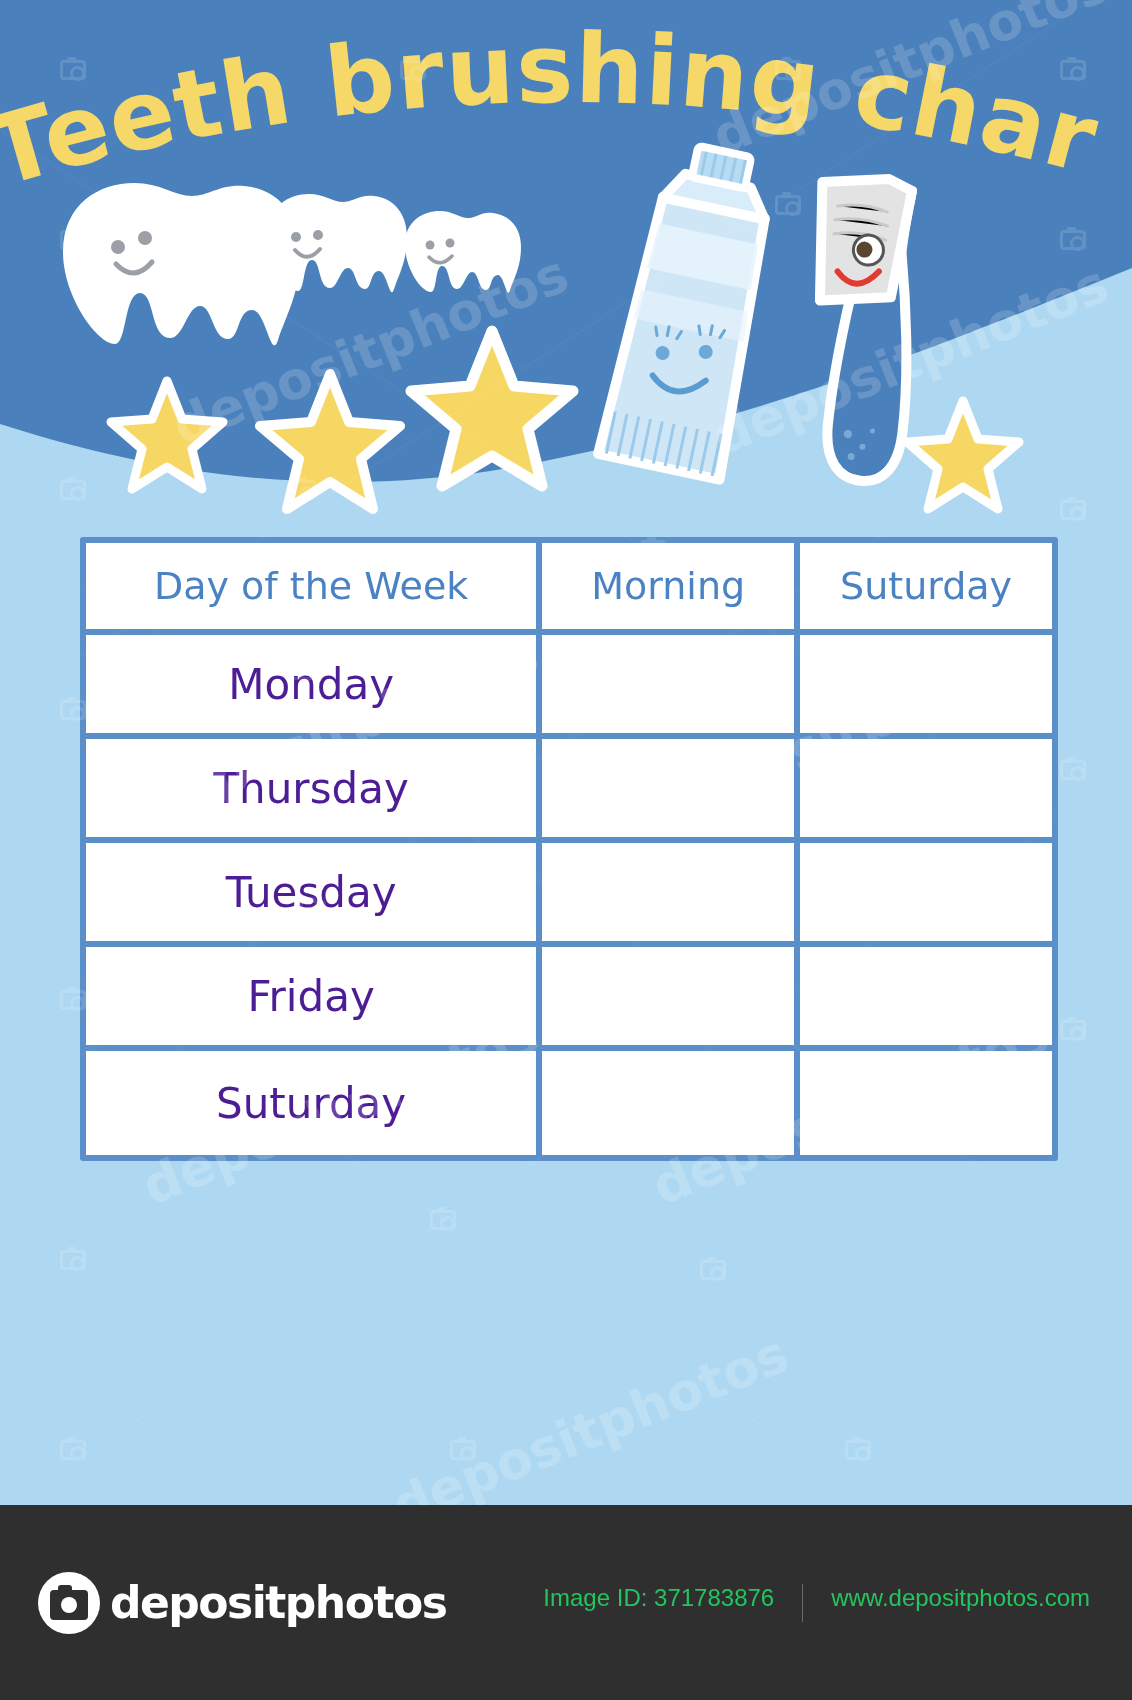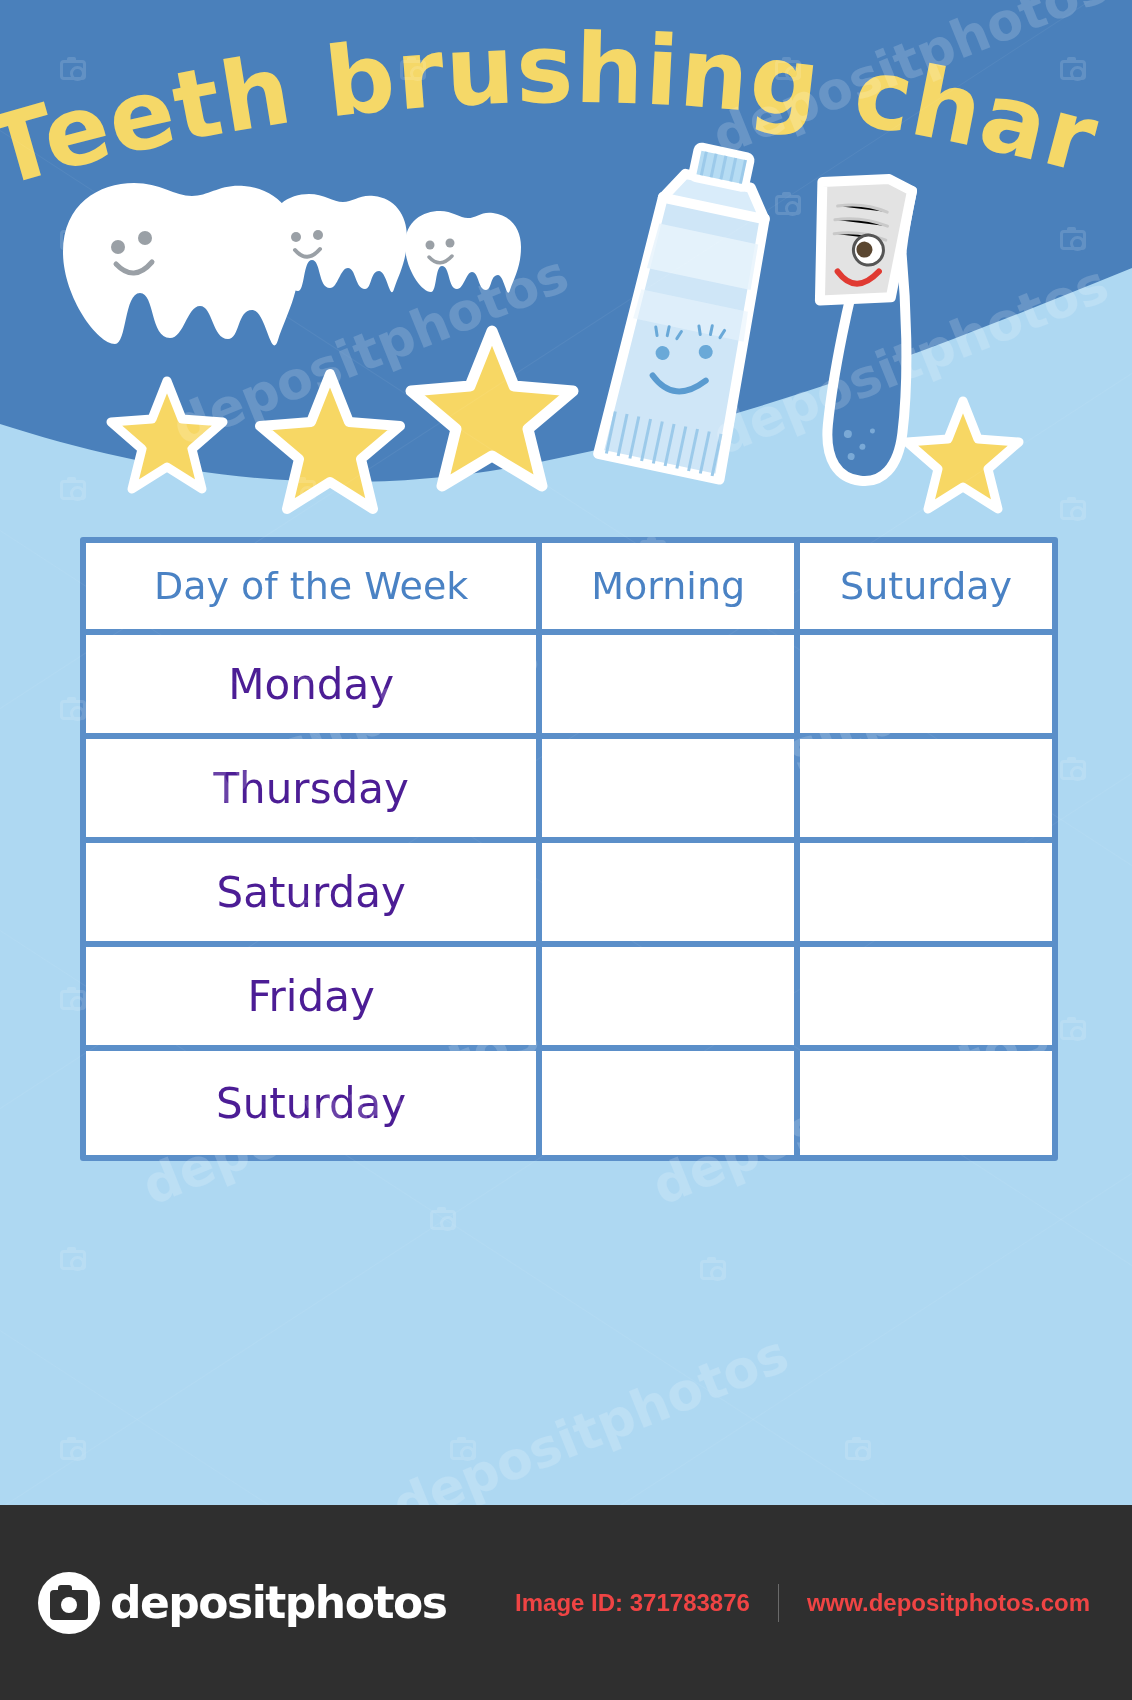--- a/index.html
+++ b/index.html
@@ -164,25 +164,24 @@
   }
   .brand-name {
     color:#ffffff;
     font-family:"DejaVu Sans", sans-serif;
     font-size:44px;
     font-weight:700;
     letter-spacing:-1.5px;
   }
   .footer-right {
     margin-left:auto; margin-right:42px;
-    display:flex; align-items:center;
-    color:#ef4444;
+    display:flex; align-items:flex-start;
+    color:#22c55e;
     font-family:"Liberation Sans", sans-serif;
     font-size:24px;
-    font-weight:bold;
   }
   .footer-right .sep {
     width:1px; height:38px;
     background:#6a6a6a;
     margin:0 28px;
   }
 </style>
 </head>
 <body>
 
@@ -350,21 +349,21 @@
         <td class="day-cell">Monday</td>
         <td class="slot-cell"></td>
         <td class="slot-cell"></td>
       </tr>
       <tr>
         <td class="day-cell">Thursday</td>
         <td class="slot-cell"></td>
         <td class="slot-cell"></td>
       </tr>
       <tr>
-        <td class="day-cell">Saturday</td>
+        <td class="day-cell">Tuesday</td>
         <td class="slot-cell"></td>
         <td class="slot-cell"></td>
       </tr>
       <tr>
         <td class="day-cell">Friday</td>
         <td class="slot-cell"></td>
         <td class="slot-cell"></td>
       </tr>
       <tr>
         <td class="day-cell">Suturday</td>

